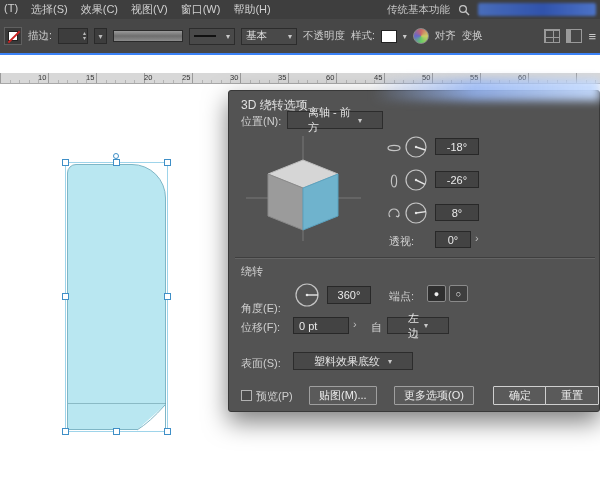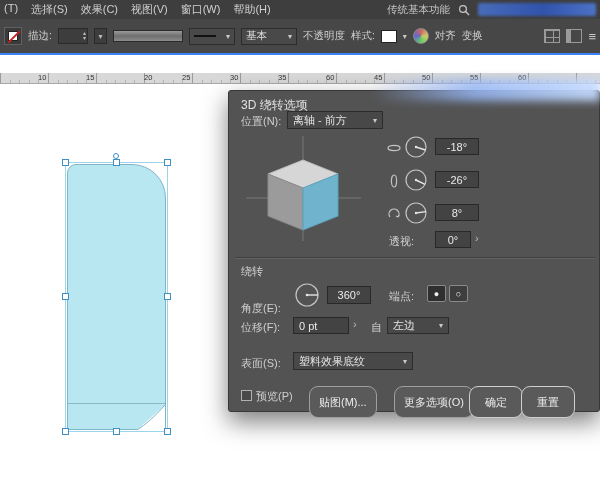--- a/index.html
+++ b/index.html
@@ -101,35 +101,35 @@
   .dialog {
     position:absolute; left:228px; top:90px; width:372px; height:322px;
     background:#535353; border:1px solid #383838; border-radius:3px;
     box-shadow:0 10px 24px rgba(0,0,0,.5); z-index:20;
     color:#d2d2d2; font-size:11px;
   }
   .dlg-title { position:absolute; left:12px; top:6px; font-size:12px; color:#e2e2e2; }
   .lbl { position:absolute; color:#cfcfcf; }
   .dd2 {
     position:absolute; height:18px; background:#484848; border:1px solid #2c2c2c;
-    display:flex; align-items:center; padding:0 5px; gap:5px; color:#e4e4e4; font-size:11px;
+    display:flex; align-items:center; padding:0 20px; gap:5px; color:#e4e4e4; font-size:11px;
   }
   .dd2 .chev { margin-left:auto; font-size:8px; color:#c9c9c9; }
   .val {
     position:absolute; height:17px; background:#434343; border:1px solid #282828;
     color:#eaeaea; font-size:11px; display:flex; align-items:center; justify-content:center;
   }
   .stepr { position:absolute; color:#bdbdbd; font-size:11px; }
   .sephr { position:absolute; left:6px; width:360px; height:0; border-top:1px solid #3f3f3f; border-bottom:1px solid #646464; }
   .btn {
-    position:absolute; height:32px; background:#5a5a5a; border:1px solid #9f9f9f;
-    border-radius:9px; color:#ececec; font-size:11px;
+    position:absolute; height:19px; background:#5a5a5a; border:1px solid #9f9f9f;
+    border-radius:1px; color:#ececec; font-size:11px;
     display:flex; align-items:center; justify-content:center; padding:0 9px;
   }
-  .btn.primary { border-color:#cfcfcf; }
+  .btn.primary { border-color:#cfcfcf;margin-left:24px; }
   .chk { position:absolute; width:11px; height:11px; border:1px solid #b2b2b2; background:#4a4a4a; }
   .capbtn {
     position:absolute; width:19px; height:17px; background:#3e3e3e; border:1px solid #8a8a8a;
     border-radius:2px; color:#efefef; font-size:9px; display:flex; align-items:center; justify-content:center;
   }
   .capbtn.on { background:#2f2f2f; }
 
   .blur2 {
     position:absolute; left:372px; top:79px; width:228px; height:22px; z-index:30;
     background:linear-gradient(90deg,rgba(130,160,235,0),rgba(150,182,245,.85) 45%,rgba(198,220,255,.95));

